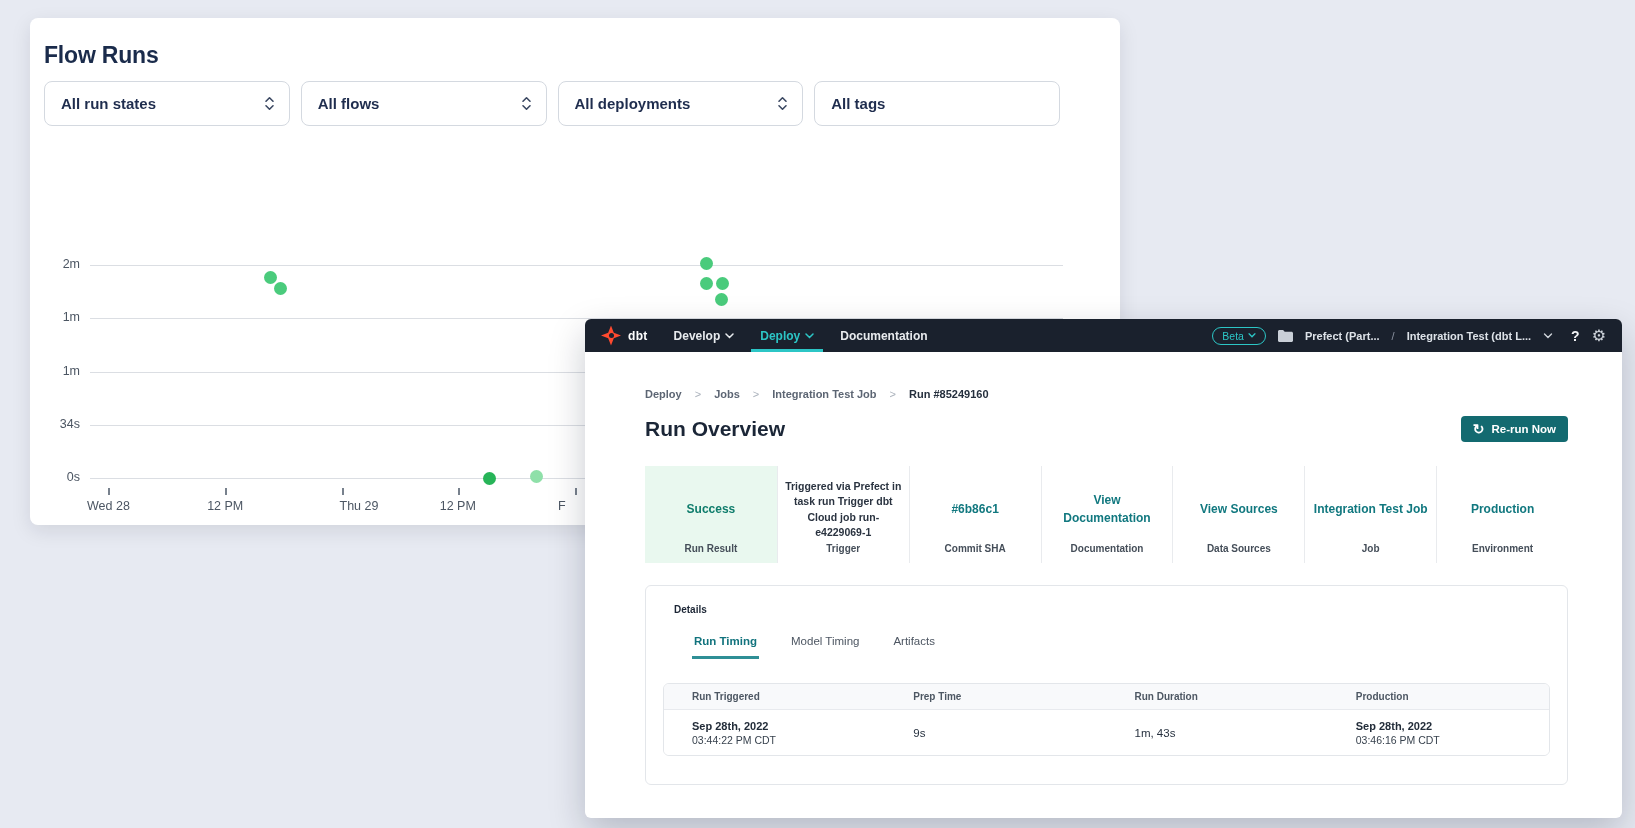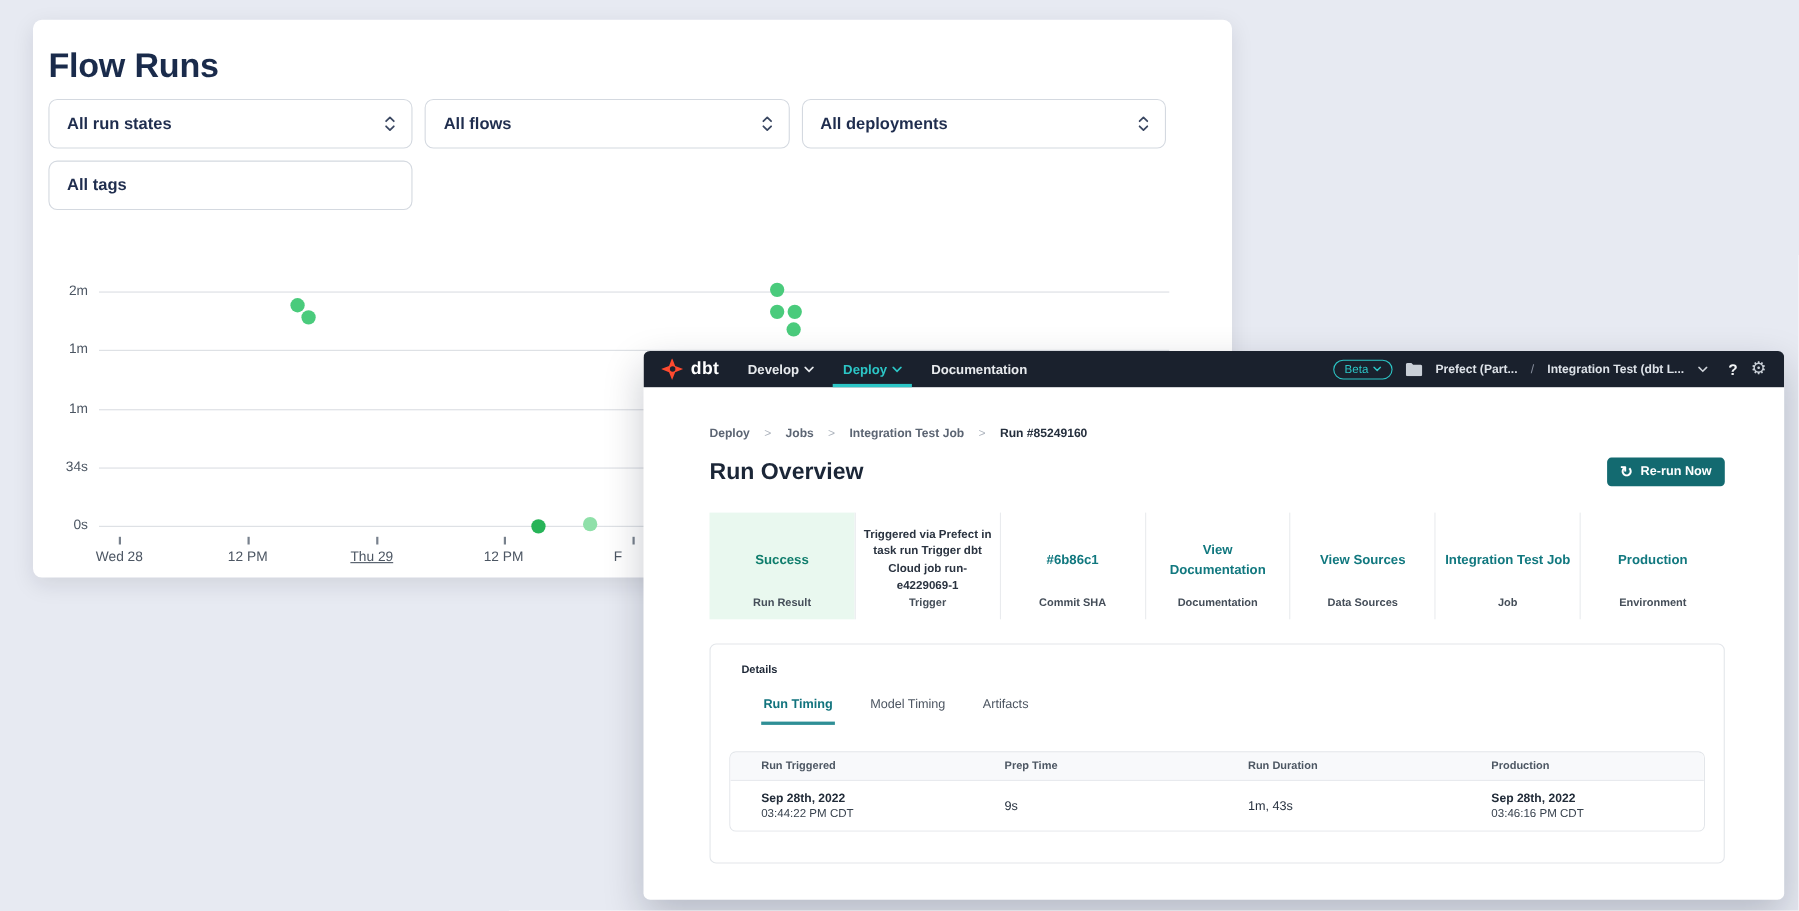--- a/index.html
+++ b/index.html
@@ -4,27 +4,27 @@
 <style>
   * { box-sizing: border-box; margin: 0; padding: 0; }
   html,body { width:1635px; height:828px; }
   body { font-family: "Liberation Sans", sans-serif; }
   .stage { position:relative; width:1635px; height:828px; background:#e7eaf2; overflow:hidden; }
 
   
   .flow-card { position:absolute; left:30px; top:18px; width:1090px; height:507px;
     background:#fff; border-radius:8px; box-shadow:0 6px 20px rgba(15,23,42,.10);
     padding:24px 60px 0 14px; z-index:1; }
-  .fr-title { font-size:31px; font-weight:800; color:#1a2b4b; letter-spacing:-0.2px; }
+  .fr-title { font-size:23px; font-weight:800; color:#1a2b4b; letter-spacing:-0.2px; }
   .fr-grid2 { margin-top:32px; display:grid; grid-template-columns:1fr 1fr; gap:11px; }
   .fr-label { font-size:15px; color:#253352; margin-bottom:10px; }
   .fr-input { height:44px; border:1px solid #d4d9e0; border-radius:8px; background:#fff;
     display:flex; align-items:center; justify-content:space-between; padding:0 15px; cursor:pointer; }
   .fr-input-value { font-size:16px; font-weight:600; color:#1f2d4e; }
-  .fr-grid4 { margin-top:12px; display:grid; grid-template-columns:repeat(3,1fr); gap:11px; }
+  .fr-grid4 { margin-top:12px; display:grid; grid-template-columns:repeat(4,1fr); gap:11px; }
   .fr-select { height:45px; border:1px solid #d4d9e0; border-radius:8px; background:#fff;
     display:flex; align-items:center; justify-content:space-between; padding:0 14px 0 16px; cursor:pointer; }
   .fr-select-label { font-size:15px; font-weight:600; color:#1f2d4e; }
 
   
   .chart { position:absolute; inset:0; pointer-events:none; }
   .gridline { position:absolute; height:1px; background:#dbdee3; }
   .ylab { position:absolute; left:0; width:50px; text-align:right; font-size:12.5px; color:#4c5663; }
   .xtick { position:absolute; top:470px; width:2px; height:7px; background:#78818d; }
   .xlab { position:absolute; top:481px; width:80px; text-align:center; font-size:12.5px; color:#4c5663; }
@@ -33,21 +33,21 @@
   
   .dbt-window { position:absolute; left:585px; top:319px; width:1037px; height:499px;
     background:#fff; border-radius:6px; overflow:hidden; z-index:2;
     box-shadow:0 14px 36px rgba(10,20,40,.22); }
   .dbt-nav { height:33px; background:#1a212d; display:flex; align-items:center; padding:0 16px; gap:26px; }
   .dbt-logo { display:flex; align-items:center; gap:7px; cursor:pointer; }
   .dbt-mark { position:relative; width:20px; height:20px; background:#ff4a2f;
     clip-path:polygon(50% 0%, 64% 36%, 100% 50%, 64% 64%, 50% 100%, 36% 64%, 0% 50%, 36% 36%); }
   .dbt-mark::after { content:""; position:absolute; left:7.5px; top:7.5px; width:5px; height:5px;
     border-radius:50%; background:#1a212d; }
-  .dbt-word { font-size:16px; font-weight:800; color:#fff; letter-spacing:.3px; }
+  .dbt-word { font-size:12px; font-weight:800; color:#fff; letter-spacing:.3px; }
   .nav-item { position:relative; height:33px; display:flex; align-items:center; gap:5px;
     font-size:12px; font-weight:600; color:#e8ebee; cursor:pointer; }
   .nav-item .chev { margin-top:1px; }
   .nav-item.active { color:#2cc6c6; }
   .nav-item.active::after { content:""; position:absolute; left:-9px; right:-9px; bottom:0; height:3px; background:#2cc6c6; }
   .nav-right { margin-left:auto; display:flex; align-items:center; gap:12px; }
   .beta-pill { border:1px solid #2cc6c6; color:#2cc6c6; border-radius:12px; padding:2px 9px;
     font-size:10.5px; font-weight:400; display:flex; align-items:center; gap:4px; cursor:pointer; }
   .nav-account, .nav-project { color:#dde2e8; font-size:11px; font-weight:600; cursor:pointer; }
   .nav-slash { color:#8a92a0; font-size:11px; }
@@ -137,21 +137,21 @@
         <div class="ylab" style="top: 345.5px;">1m</div>
         <div class="gridline" style="top: 406.75px; left: 60px; width: 973px;"></div>
         <div class="ylab" style="top: 398.75px;">34s</div>
         <div class="gridline" style="top: 460px; left: 60px; width: 973px;"></div>
         <div class="ylab" style="top: 452px;">0s</div>
         <div class="xtick" style="left: 78.487px;"></div>
         <div class="xlab" style="left: 38.487px;">Wed 28</div>
         <div class="xtick" style="left: 195.247px;"></div>
         <div class="xlab" style="left: 155.247px;">12 PM</div>
         <div class="xtick" style="left: 312.007px;"></div>
-        <div class="xlab" style="left: 268px; text-decoration: underline;">Thu 29</div>
+        <div class="xlab" style="left: 289px;">Thu 29</div>
         <div class="xtick" style="left: 427.794px;"></div>
         <div class="xlab" style="left: 387.794px;">12 PM</div>
         <div class="xtick" style="left: 544.554px;"></div>
         <div class="xlab" style="left: 491.905px;">F</div>
         <div class="dot" style="left: 233.505px; top: 253.493px; background: rgb(74, 203, 124);"></div>
         <div class="dot" style="left: 244.208px; top: 263.504px; background: rgb(74, 203, 124);"></div>
         <div class="dot" style="left: 670.382px; top: 239.435px; background: rgb(74, 203, 124);"></div>
         <div class="dot" style="left: 670.382px; top: 258.605px; background: rgb(74, 203, 124);"></div>
         <div class="dot" style="left: 685.95px; top: 258.605px; background: rgb(74, 203, 124);"></div>
         <div class="dot" style="left: 684.977px; top: 274.58px; background: rgb(74, 203, 124);"></div>

